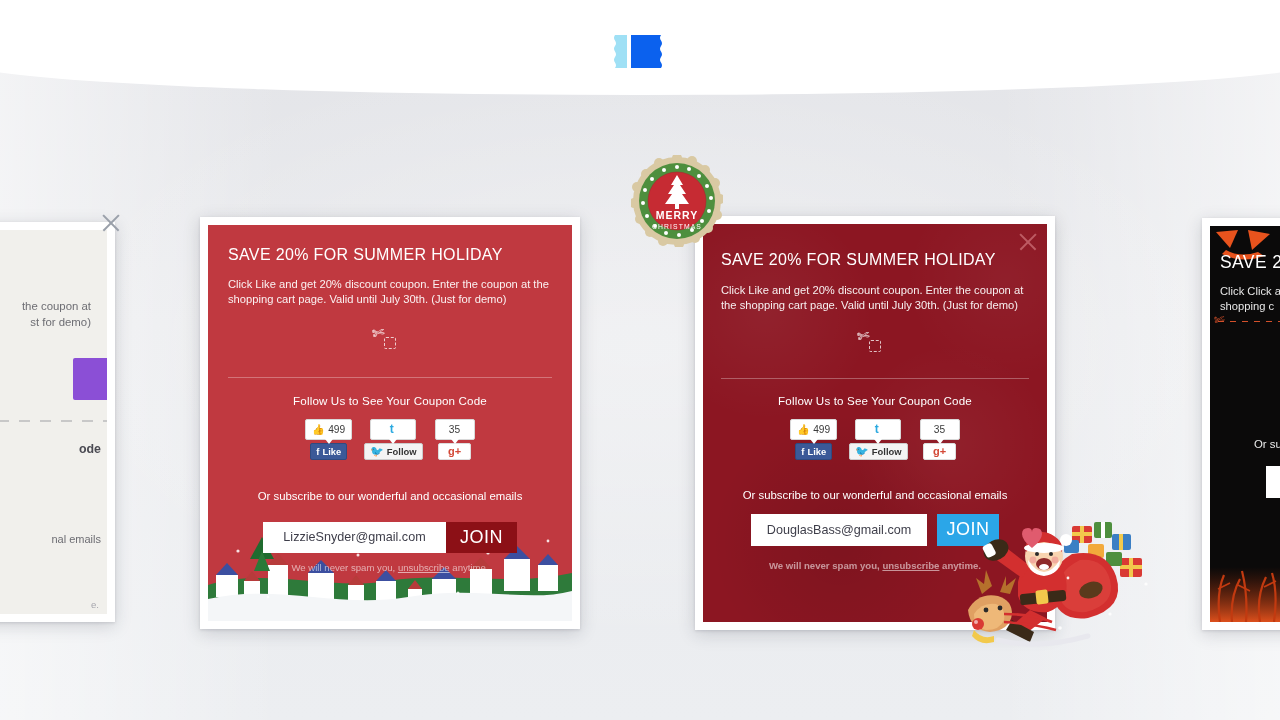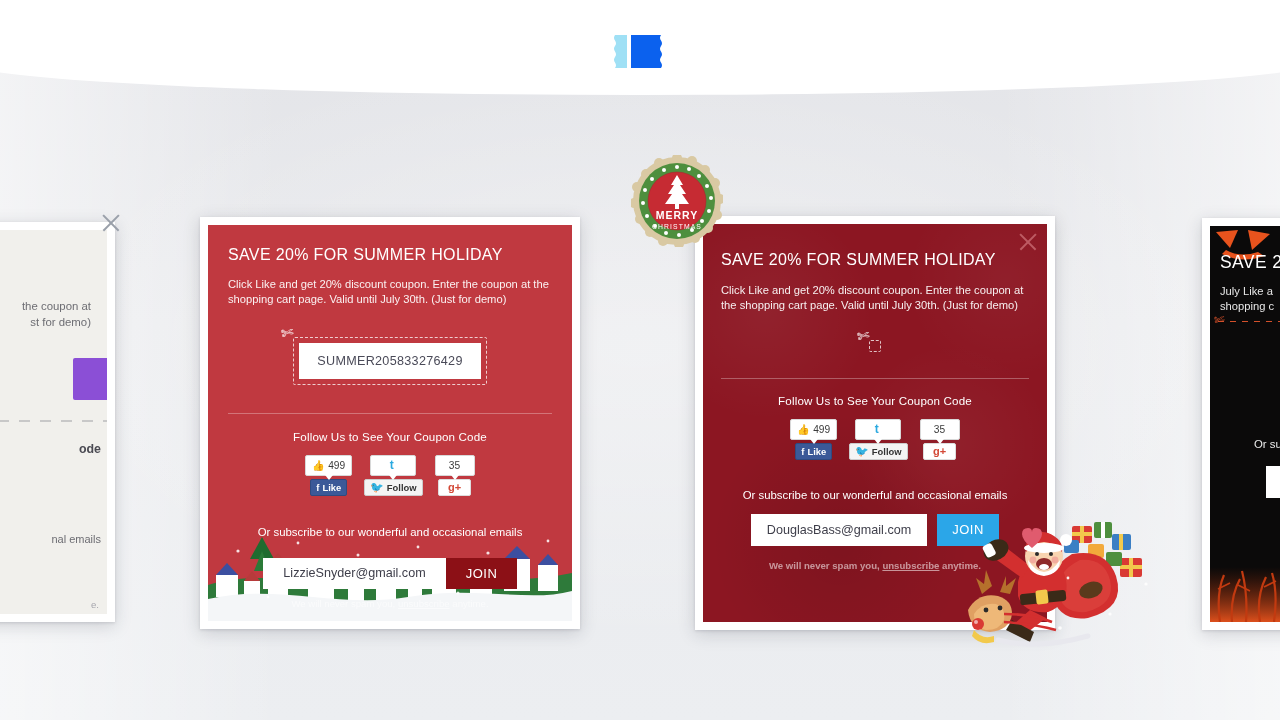--- a/index.html
+++ b/index.html
@@ -123,21 +123,21 @@
   .glyph { font-weight: bold; }
 
   .sub-label { font-size: 11.4px; color: #fff; text-align: center; }
   .form-row { display: flex; justify-content: center; }
   .email-input {
     background: #fff; border: none; outline: none;
     font-family: "Liberation Sans", sans-serif;
     font-size: 12.6px; color: #3e3e4a; text-align: center;
   }
   .join-btn {
-    border: none; cursor: pointer; color: #fff; font-size: 13px;
+    border: none; cursor: pointer; color: #fff; font-size: 18px;
     letter-spacing: .5px; font-family: "Liberation Sans", sans-serif;
   }
   .spam-note { font-size: 9.6px; text-align: center; }
   .spam-note u { text-decoration: underline; }
 
   
   #popup-center { left: 200px; top: 217px; width: 380px; height: 412px; }
   #popup-center .inner { background: #c03940; }
   #popup-center .close-x { right: -99px; top: -11px; color: #9aa0aa; }
 
@@ -254,21 +254,20 @@
       </svg>
     </div>
 
     <div style="position:absolute;left:20px;top:21px;right:20px;">
       <div class="pp-title">SAVE 20% FOR SUMMER HOLIDAY</div>
       <div class="pp-desc" style="margin-top:13px;">Click Like and get 20% discount coupon. Enter the coupon at the shopping cart page. Valid until July 30th. (Just for demo)</div>
 
       <div class="coupon-wrap" style="margin-top:29px;">
         <div class="coupon-dash">
           <div class="scissors">✄</div>
-          <div class="coupon-box">SUMMER205833276429</div>
         </div>
       </div>
 
       <div class="divider" style="margin-top:28px;"></div>
 
       <div class="follow-label" style="margin-top:16px;">Follow Us to See Your Coupon Code</div>
 
       <div class="social-row" style="margin-top:12px;">
         <div class="social-col">
           <div class="bubble">
@@ -379,21 +378,21 @@
 </div>
 
 <div class="popup" id="popup-far-right">
   <div class="inner">
     <svg style="position:absolute;left:2px;top:2px;" width="80" height="36" viewBox="0 0 80 36">
       <path d="M4 4 L26 2 L18 20 Z" fill="#e8531d"></path>
       <path d="M36 2 L58 6 L40 22 Z" fill="#e8531d"></path>
       <path d="M10 26 Q30 36 52 28 L46 24 Q28 30 14 22 Z" fill="#e8531d"></path>
     </svg>
     <div style="position:absolute;left:10px;top:26px;color:#fff;font-size:17.5px;letter-spacing:.4px;white-space:nowrap;">SAVE 2</div>
-    <div style="position:absolute;left:10px;top:58px;color:rgba(255,255,255,.9);font-size:11.2px;line-height:15.4px;white-space:nowrap;">July Like a</div>
+    <div style="position:absolute;left:10px;top:58px;color:rgba(255,255,255,.9);font-size:11.2px;line-height:15.4px;white-space:nowrap;">Click Click a</div>
     <div style="position:absolute;left:10px;top:73px;color:rgba(255,255,255,.9);font-size:11.2px;line-height:15.4px;white-space:nowrap;">shopping c</div>
     <div style="position:absolute;left:8px;top:95px;width:100%;height:1px;
                 background:repeating-linear-gradient(to right,#d4502a 0 6px,transparent 6px 12px);"></div>
     <div style="position:absolute;left:4px;top:86px;color:#d4502a;font-size:13px;transform:rotate(-12deg);">✄</div>
     <div style="position:absolute;left:44px;top:212px;color:rgba(255,255,255,.92);font-size:11.4px;white-space:nowrap;">Or su</div>
     <div style="position:absolute;left:56px;top:240px;width:80px;height:32px;background:#fff;"></div>
     <svg style="position:absolute;left:0;bottom:0;" width="200" height="95" viewBox="0 0 200 95">
       <defs>
         <linearGradient id="hg" x1="0" y1="0" x2="0" y2="1">
           <stop offset="0" stop-color="#8e2a0a" stop-opacity="0"></stop>

